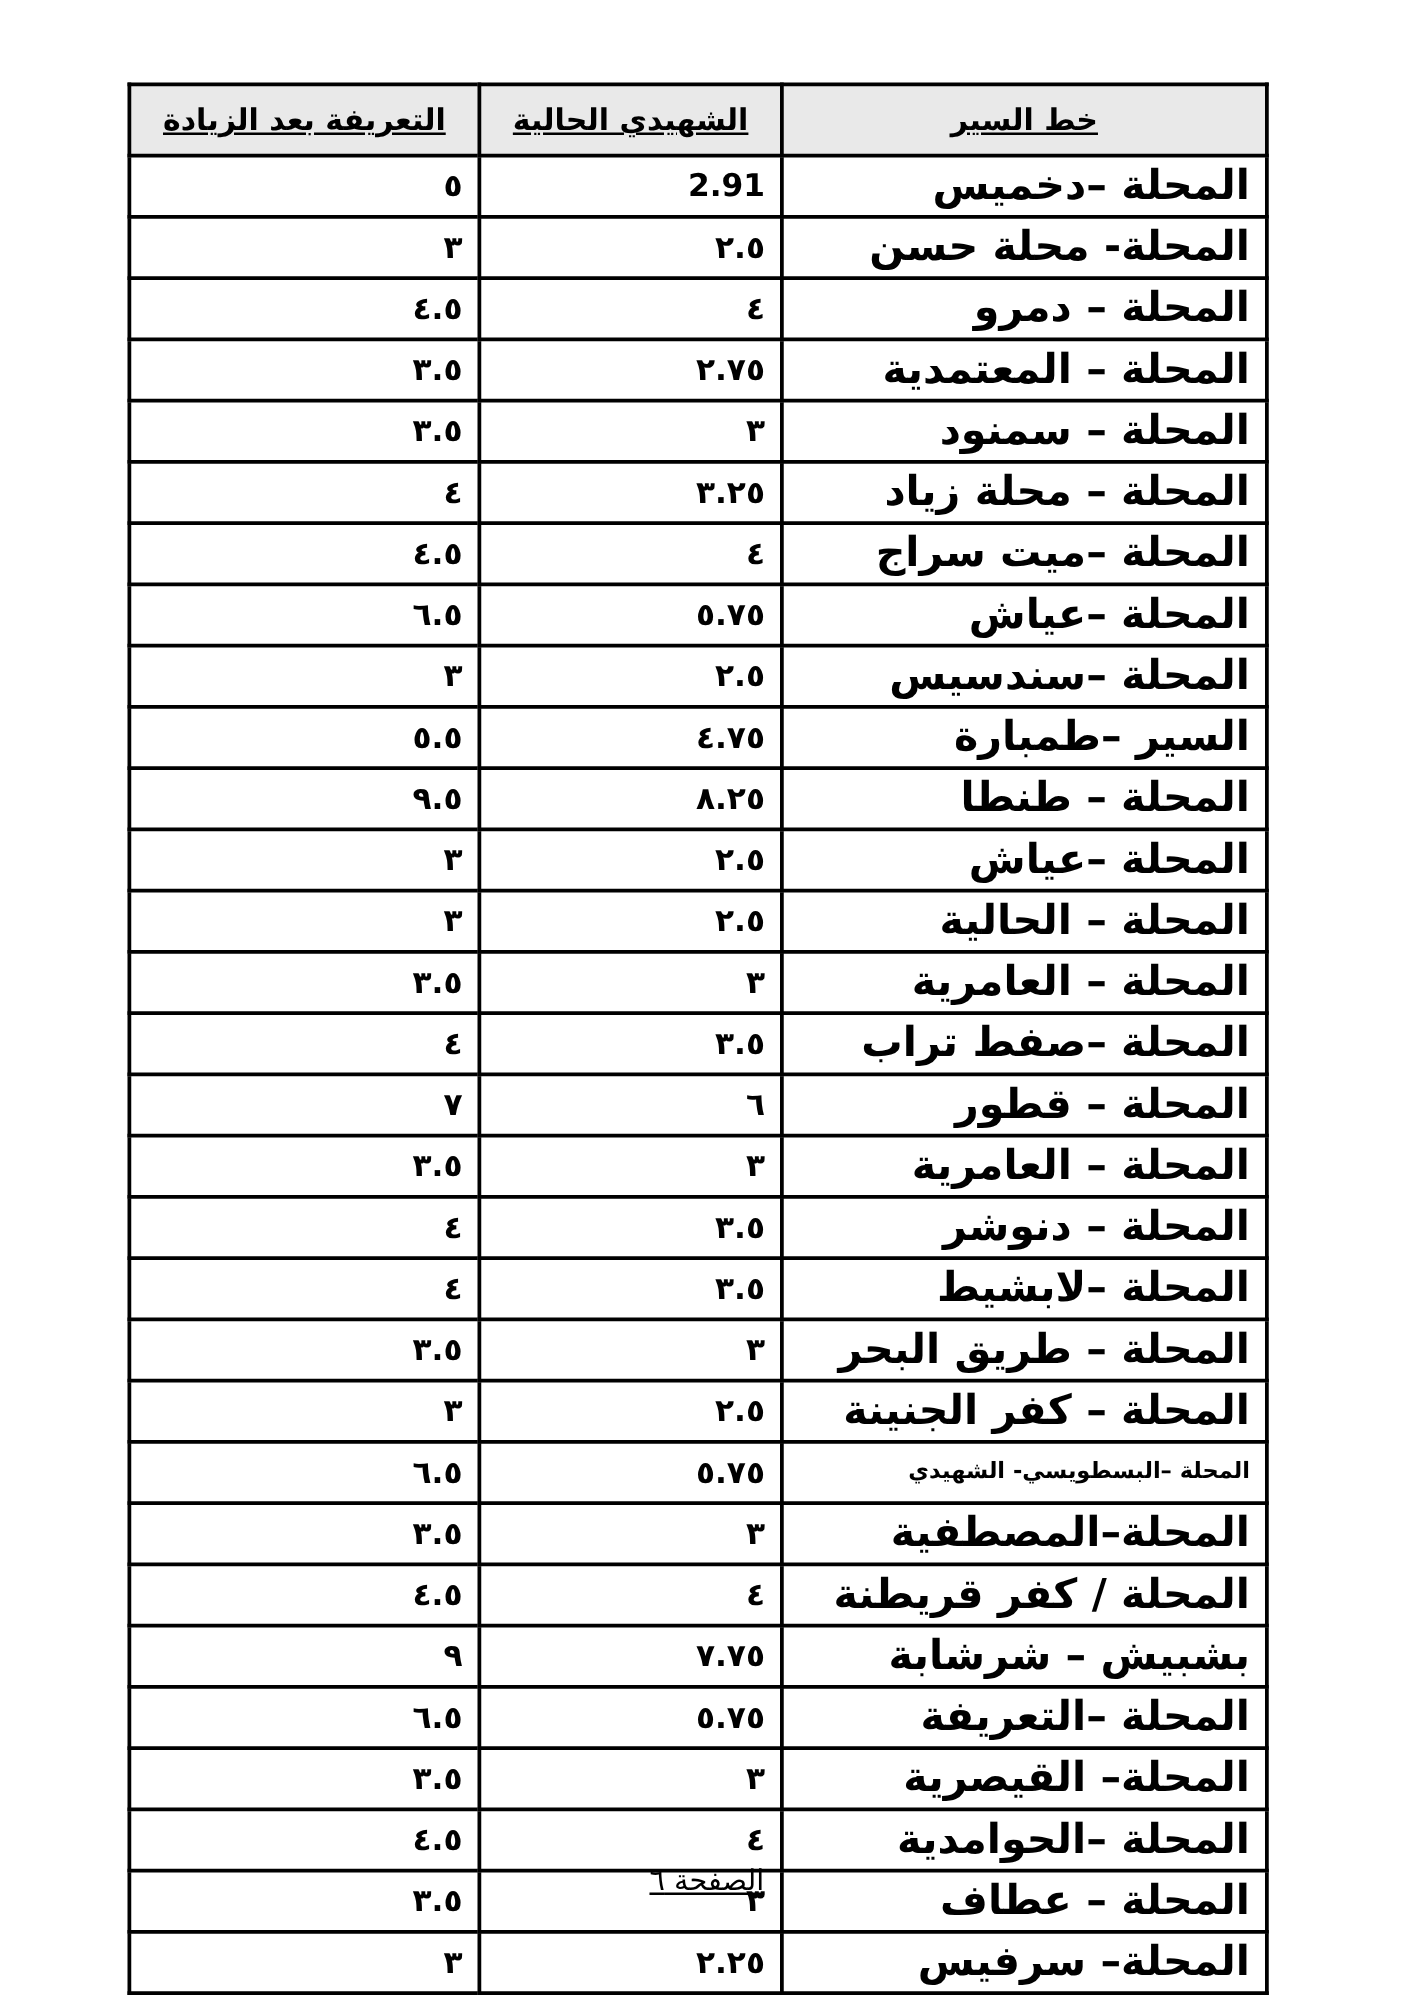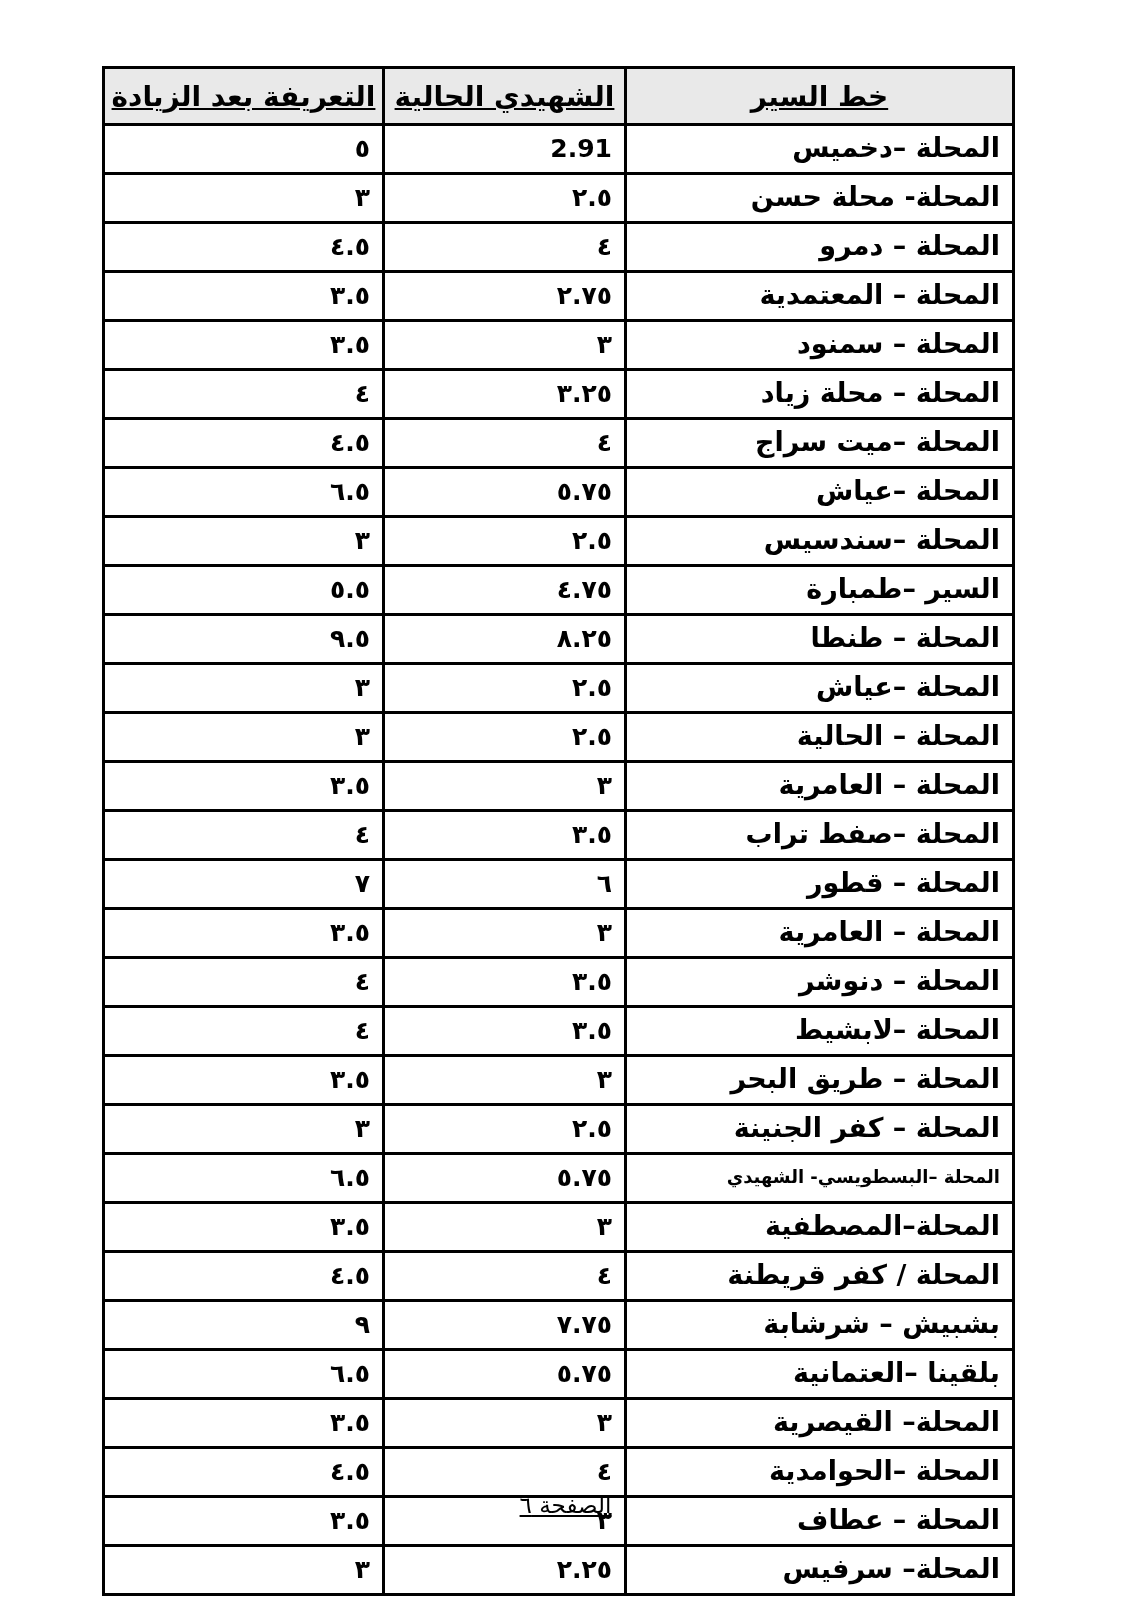--- a/index.html
+++ b/index.html
@@ -29,34 +29,34 @@
   table.tariff col.col-current { width: 242px; }
   table.tariff col.col-after   { width: 280px; }
   table.tariff th, table.tariff td {
     border: 3px solid #000000;
     vertical-align: middle;
     color: #000000;
   }
   table.tariff th {
     height: 50px;
     background: var(--header-bg, #e9e9e9);
-    font-size: 28px;
+    font-size: 24px;
     font-weight: 700;
     text-align: center;
     text-decoration: underline;
     padding: 2px 6px;
   }
   table.tariff td {
     height: 40px;
     background: #ffffff;
     font-weight: 700;
     padding: 2px 12px 4px 8px;
   }
   td.route-cell {
-    font-size: 27px;
+    font-size: 33px;
     text-align: right;
     line-height: 1.2;
   }
   td.num-cell {
     font-size: 25px;
     text-align: right;
     padding-left: 6px;
   }
   
   tbody tr:nth-child(22) td.route-cell { font-size: 18px; }
@@ -211,21 +211,21 @@
           <td class="route-cell">المحلة / كفر قريطنة</td>
           <td class="num-cell">٤</td>
           <td class="num-cell">٤.٥</td>
         </tr>
         <tr>
           <td class="route-cell">بشبيش – شرشابة</td>
           <td class="num-cell">٧.٧٥</td>
           <td class="num-cell">٩</td>
         </tr>
         <tr>
-          <td class="route-cell">بلقينا –العتمانية</td>
+          <td class="route-cell">المحلة –التعريفة</td>
           <td class="num-cell">٥.٧٥</td>
           <td class="num-cell">٦.٥</td>
         </tr>
         <tr>
           <td class="route-cell">المحلة– القيصرية</td>
           <td class="num-cell">٣</td>
           <td class="num-cell">٣.٥</td>
         </tr>
         <tr>
           <td class="route-cell">المحلة –الحوامدية</td>

